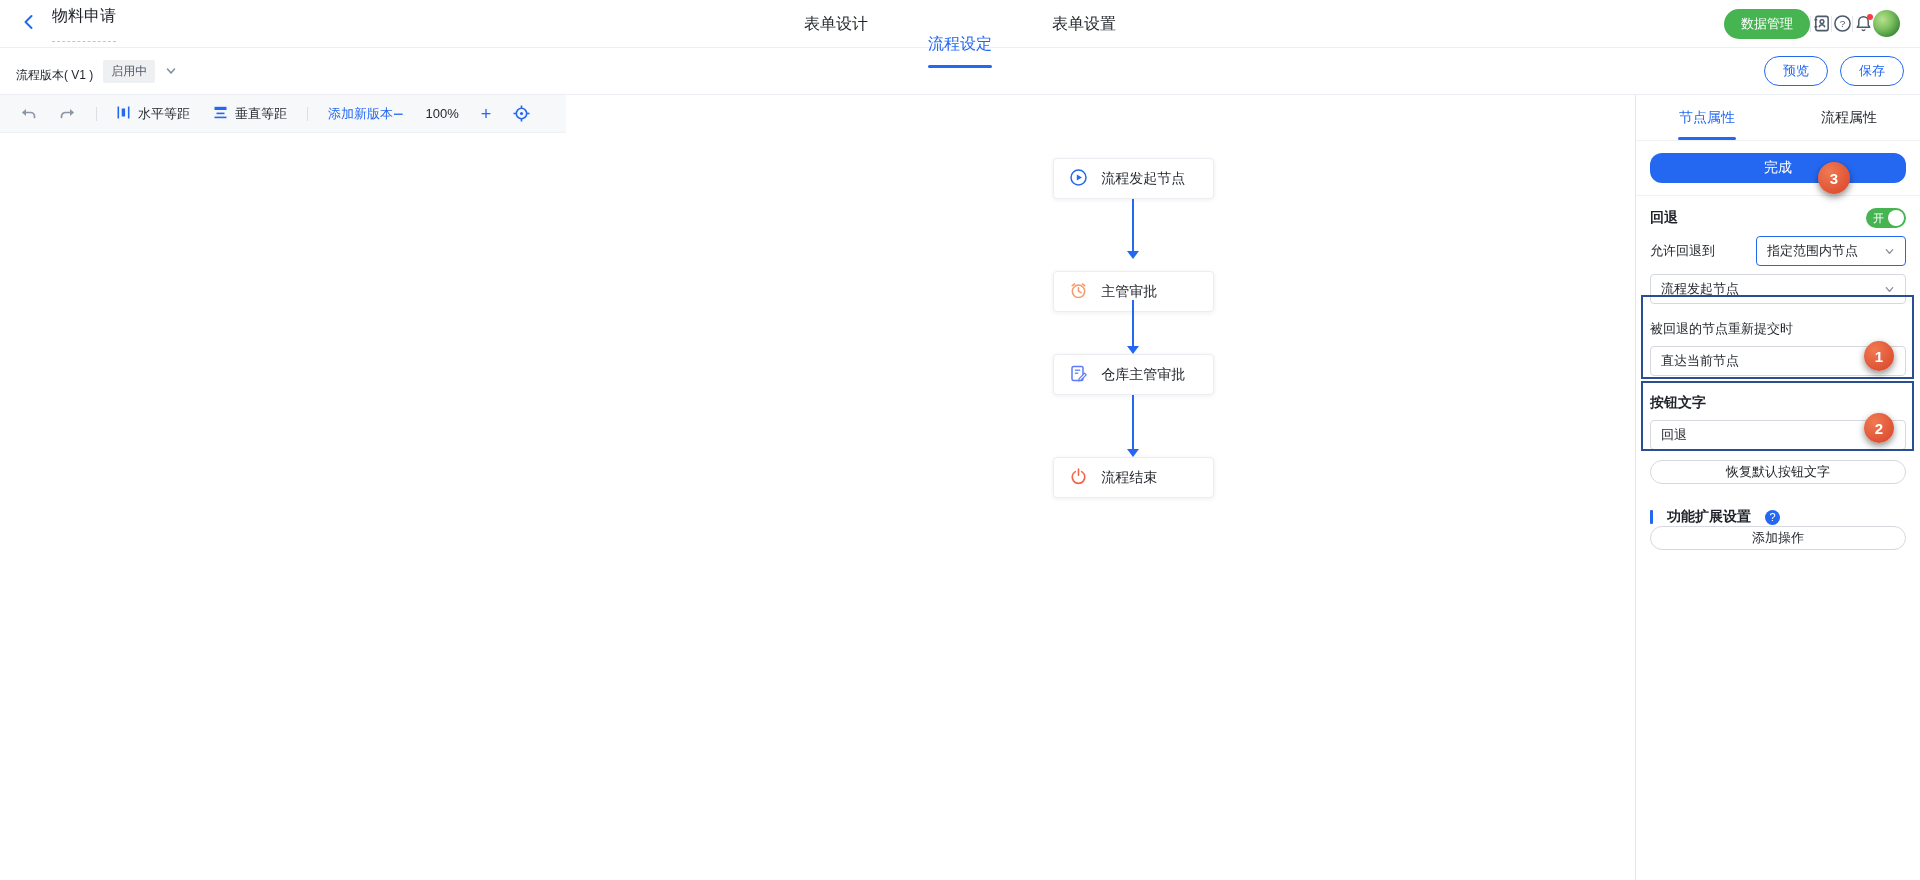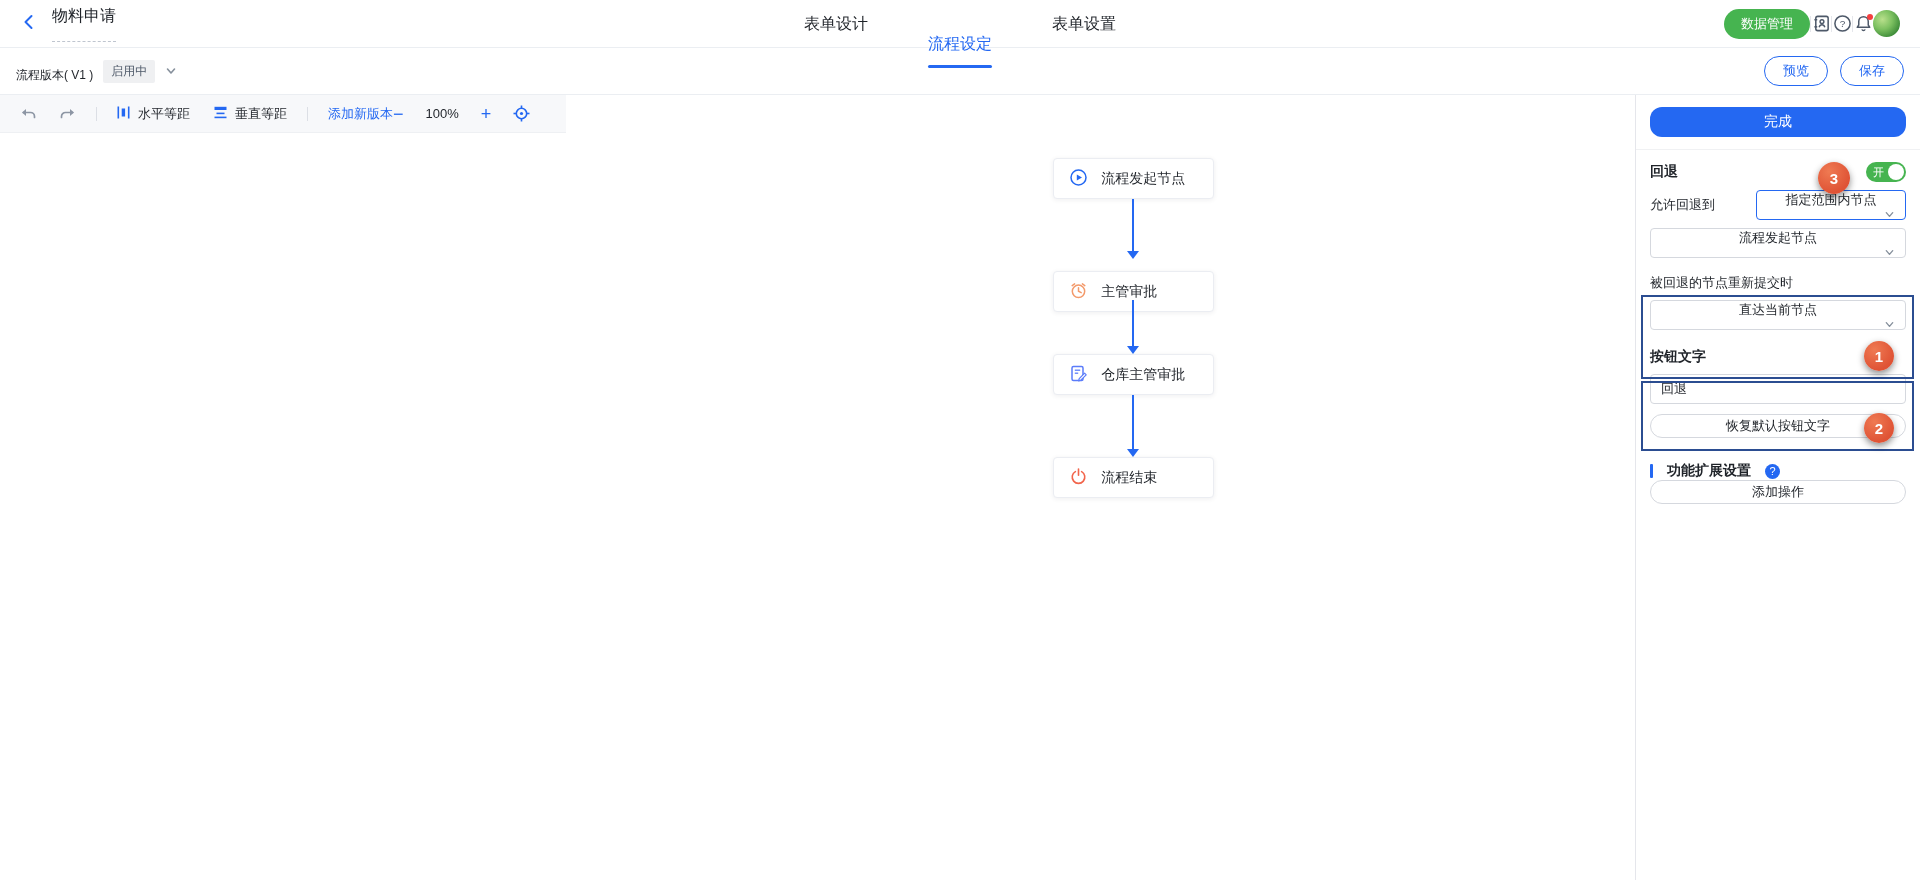--- a/index.html
+++ b/index.html
@@ -80,21 +80,21 @@
   .sec-title { font-size:14px; font-weight:bold; }
   .toggle { width:40px; height:20px; border-radius:10px; background:#46b450; position:relative;
     cursor:pointer; display:flex; align-items:center; }
   .toggle-txt { color:#fff; font-size:11px; margin-left:7px; }
   .toggle-knob { position:absolute; right:2px; top:2px; width:16px; height:16px;
     border-radius:50%; background:#fff; }
   .desc { font-size:13px; line-height:20px; color:#333; margin-top:8px; }
   .allow-row { margin-top:8px; display:flex; align-items:center; }
   .f-label { font-size:13px; }
   .select { height:30px; border:1px solid #d5d8de; border-radius:4px; background:#fff;
-    display:flex; align-items:center; padding:0 10px; font-size:13px; cursor:pointer;flex-direction:column; }
+    display:flex; align-items:center; padding:0 10px; font-size:13px; cursor:pointer; }
   .select .sp { margin-left:auto; display:flex; }
   .select-sm { margin-left:auto; width:150px; border-color:#2468f2; }
   .select-full { width:100%; margin-top:8px; }
   .mt16 { margin-top:16px; }
   .mt18 { margin-top:18px; }
   .text-input { width:100%; height:30px; border:1px solid #d5d8de; border-radius:4px;
     padding:0 10px; font-size:13px; margin-top:8px; font-family:inherit; color:#1f2329; }
   .btn-plain { width:100%; height:24px; background:#fff; border:1px solid #d5d8de;
     border-radius:12px; font-size:13px; color:#1f2329; cursor:pointer; margin-top:10px; }
   .ext-head { margin-top:24px; display:flex; align-items:center; gap:14px; }
@@ -288,20 +288,24 @@
               <line x1="8.5" y1="1" x2="8.5" y2="7.2" stroke="#f2654c" stroke-width="1.6" stroke-linecap="round"></line>
             </svg>
         </span>
         <span>流程结束</span>
       </div>
 
     </div>
   </div>
 
   <div class="panel">
+    <div class="panel-tabs">
+      <div class="ptab active">节点属性</div>
+      <div class="ptab">流程属性</div>
+    </div>
 
     <div class="panel-body">
       <button class="btn-primary">完成</button>
       <div class="p-divider"></div>
 
       <div class="rollback-head">
         <span class="sec-title">回退</span>
         <span class="toggle">
           <span class="toggle-txt">开</span>
           <span class="toggle-knob"></span>

